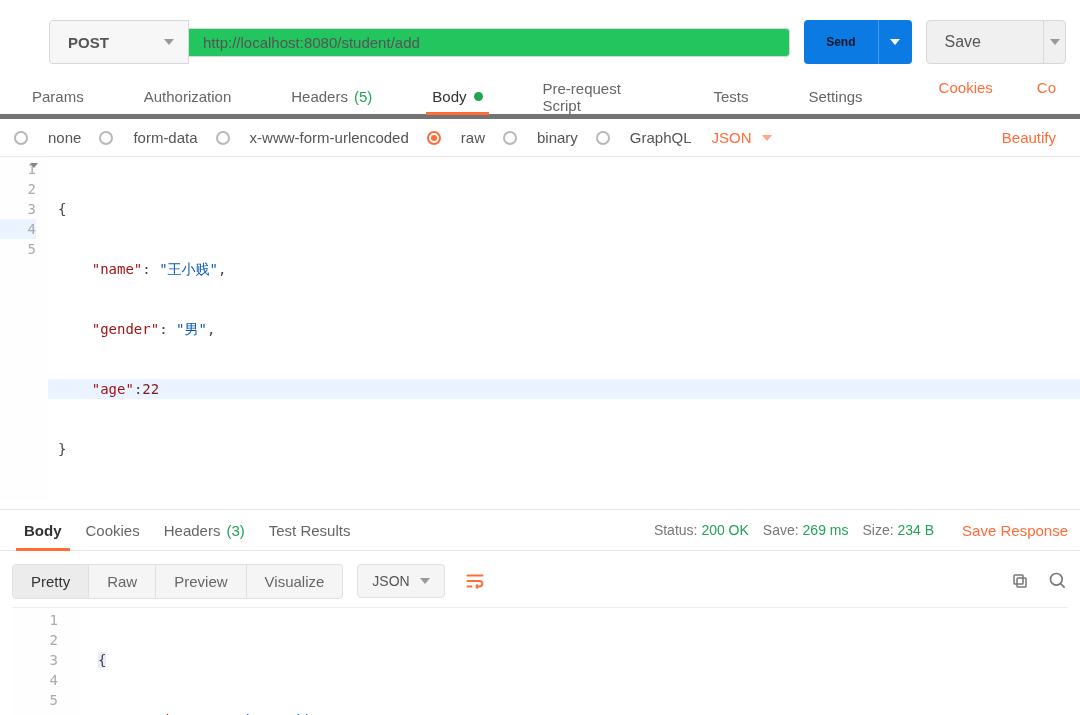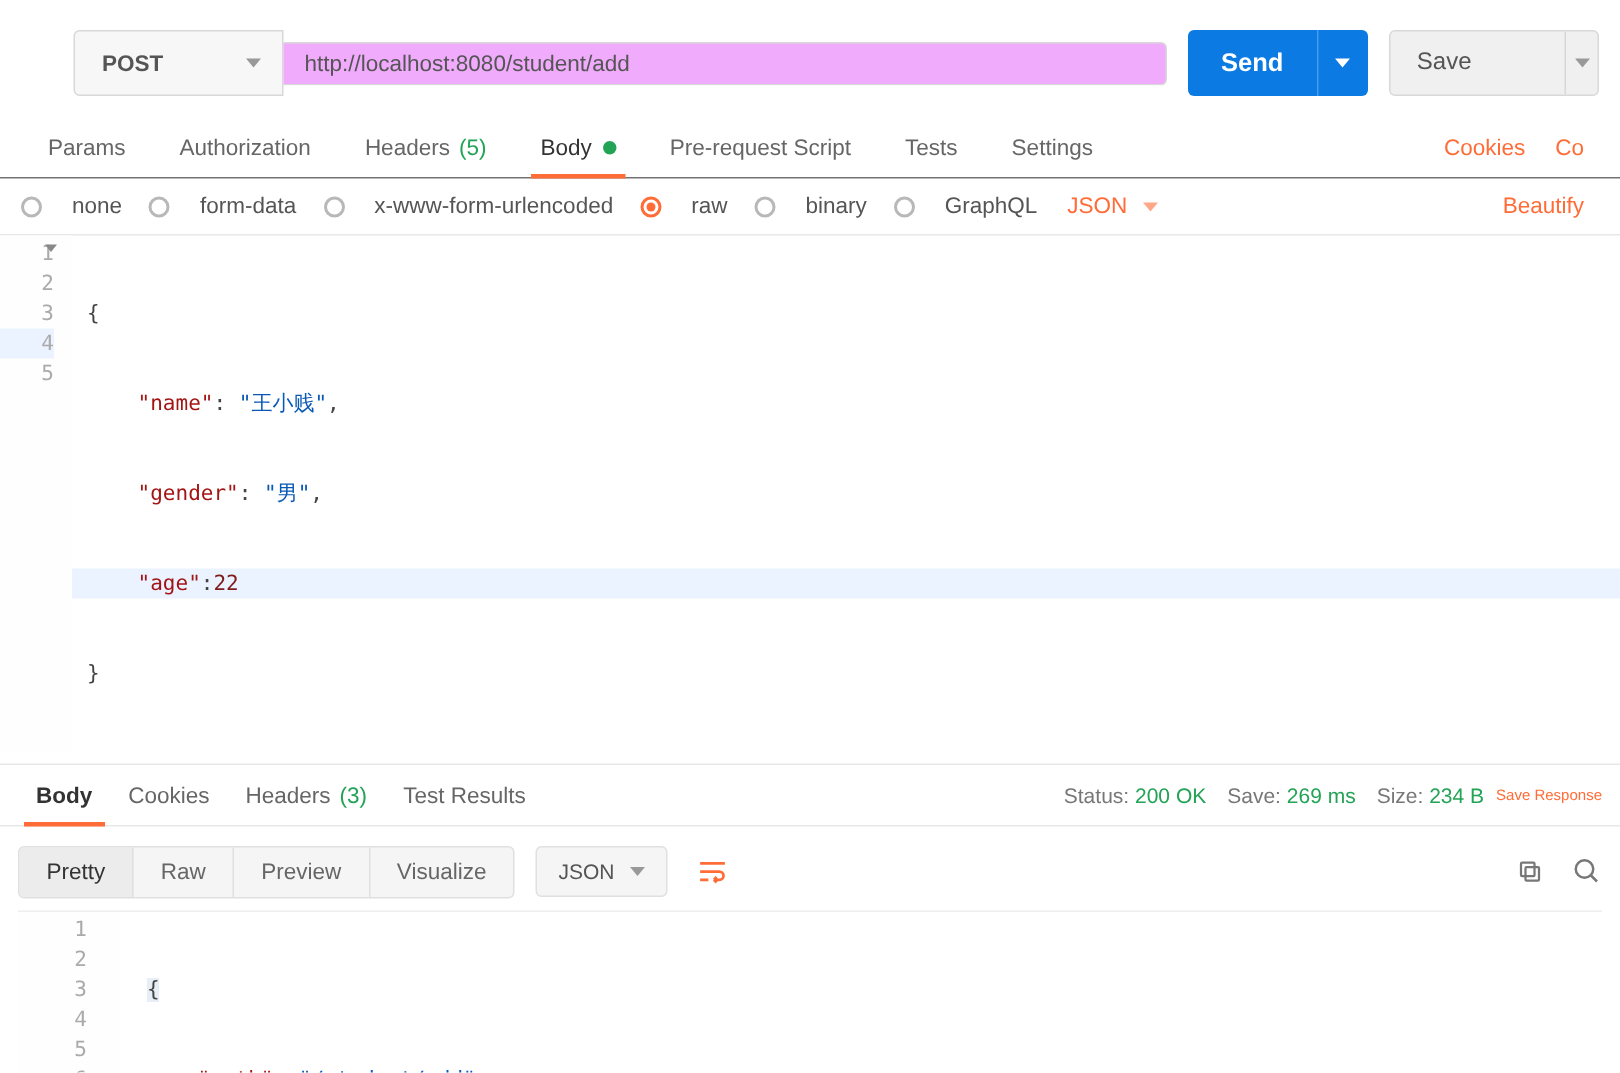--- a/index.html
+++ b/index.html
@@ -46,36 +46,36 @@
   }
   .url-input {
     flex: 1;
     height: 29px;
     border: 1px solid #d8d8d8;
     border-left: none;
     border-radius: 0 4px 4px 0;
     padding: 0 14px;
     font-size: 15px;
     color: #555;
-    background: #f0abfc;
+    background: #22c55e;
     outline: none;
   }
   .send-btn {
     display: flex;
     align-items: center;
     height: 44px;
     margin-left: 14px;
     background: #0b7ae2;
     border-radius: 4px;
     overflow: hidden;
   }
   .send-btn .label {
     padding: 0 22px;
-    color: #ffffff;
-    font-size: 17px;
+    color: #0f172a;
+    font-size: 12px;
     font-weight: 600;
     cursor: pointer;
   }
   .send-btn .split {
     width: 34px;
     height: 100%;
     display:flex; align-items:center; justify-content:center;
     border-left: 1px solid rgba(255,255,255,0.25);
     cursor: pointer;
   }
@@ -101,25 +101,26 @@
     width: 22px;
     height: 100%;
     display:flex; align-items:center; justify-content:center;
     border-left: 1px solid #d8d8d8;
     cursor: pointer;
   }
 
   
   .req-tabs {
     display: flex;
-    align-items: center;
+    align-items: flex-start;
     padding: 0 14px;
     height: 40px;
-    border-bottom: 1px solid #737373;
+    border-bottom: 5px solid #737373;
     position: relative;
+    gap: 24px;
   }
   .req-tabs .tab {
     padding: 0 18px;
     font-size: 15px;
     color: #666;
     cursor: pointer;
     height: 100%;
     display: flex;
     align-items: center;
     position: relative;
@@ -241,21 +242,21 @@
     color: #333;
     font-weight: 600;
   }
   .resp-hdr .rtab.active::after {
     content:""; position:absolute;
     left:4px; right:4px; bottom:-1px;
     height:3px; background:#ff6c37;
   }
   .meta { font-size: 14px; color:#777; margin-left: 14px; text-align: center; }
   .meta .g { color:#22a355; }
-  .save-resp { color:#ff6c37; font-size:10px; margin-left:8px; cursor:pointer; }
+  .save-resp { color:#ff6c37; font-size:15px; margin-left:28px; cursor:pointer; }
 
   
   .resp-toolbar {
     display:flex; align-items:center;
     padding: 12px 12px 8px 12px;
     gap: 8px;
   }
   .seg {
     display:flex;
     border: 1px solid #e0e0e0;

